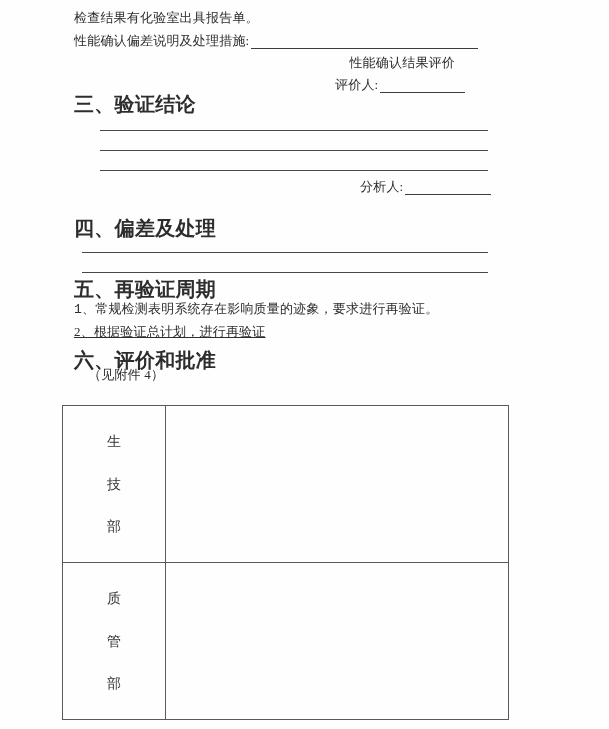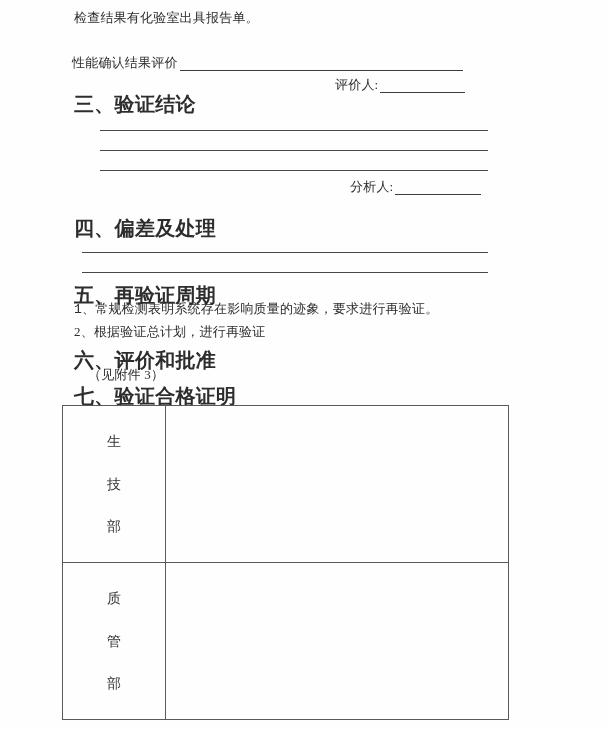--- a/index.html
+++ b/index.html
@@ -30,53 +30,56 @@
   }
   .sig-cell { flex:1 1 auto; }
 </style>
 </head>
 <body>
 
 <div class="page">
 
   <div class="abs t" style="left:74px; top:10px;">检查结果有化验室出具报告单。</div>
 
+  <div class="abs t fieldline" style="left:74px; top:33px; width:404px;">
+    <span class="lbl">性能确认偏差说明及处理措施:</span>
+    <span class="blank"></span>
+  </div>
 
-  <div class="abs t fieldline" style="left:72px; top:55px; width:391px;">
+  <div class="abs t fieldline" style="left:64px; top:55px; width:391px;flex-direction:column;">
     <span class="lbl">性能确认结果评价</span>
     <span class="blank"></span>
   </div>
 
   <div class="abs t fieldline" style="left:335px; top:77px; width:130px;text-align:center;">
     <span class="lbl">评价人:</span>
     <span class="blank"></span>
   </div>
 
   <div class="abs h" style="left:74px; top:96px;">三、验证结论</div>
   <div class="rule" style="left:100px; top:130px; width:388px;"></div>
   <div class="rule" style="left:100px; top:150px; width:388px;"></div>
   <div class="rule" style="left:100px; top:170px; width:388px;"></div>
 
-  <div class="abs t fieldline" style="left:350px; top:179px; width:131px;">
+  <div class="abs t fieldline" style="left:360px; top:179px; width:131px;">
     <span class="lbl">分析人:</span>
     <span class="blank"></span>
   </div>
 
   <div class="abs h" style="left:74px; top:220px;">四、偏差及处理</div>
   <div class="rule" style="left:82px; top:252px; width:406px;"></div>
   <div class="rule" style="left:82px; top:272px; width:406px;"></div>
 
-  <div class="abs h" style="left:74px; top:281px;margin-top:6px;">五、再验证周期</div>
+  <div class="abs h" style="left:74px; top:281px;">五、再验证周期</div>
   <div class="abs t" style="left:74px; top:302px;font-family:Liberation Mono, monospace;">1、常规检测表明系统存在影响质量的迹象，要求进行再验证。</div>
-  <div class="abs t" style="left:74px; top:324px;">2、根据验证总计划，进行再验证</div>
+  <div class="abs t" style="left:74px; top:324px;text-decoration:underline;">2、根据验证总计划，进行再验证</div>
 
   <div class="abs h" style="left:74px; top:352px;">六、评价和批准</div>
-  <div class="abs t" style="left:88px; top:367px;">（见附件 3）</div>
+  <div class="abs t" style="left:88px; top:367px;">（见附件 4）</div>
 
-  <div class="abs h" style="left:74px; top:388px;">七、验证合格证明</div>
 
   <div class="cert-table">
     <div class="cert-row">
       <div class="dept-cell">
         <span>生</span>
         <span>技</span>
         <span>部</span>
       </div>
       <div class="sig-cell"></div>
     </div>

